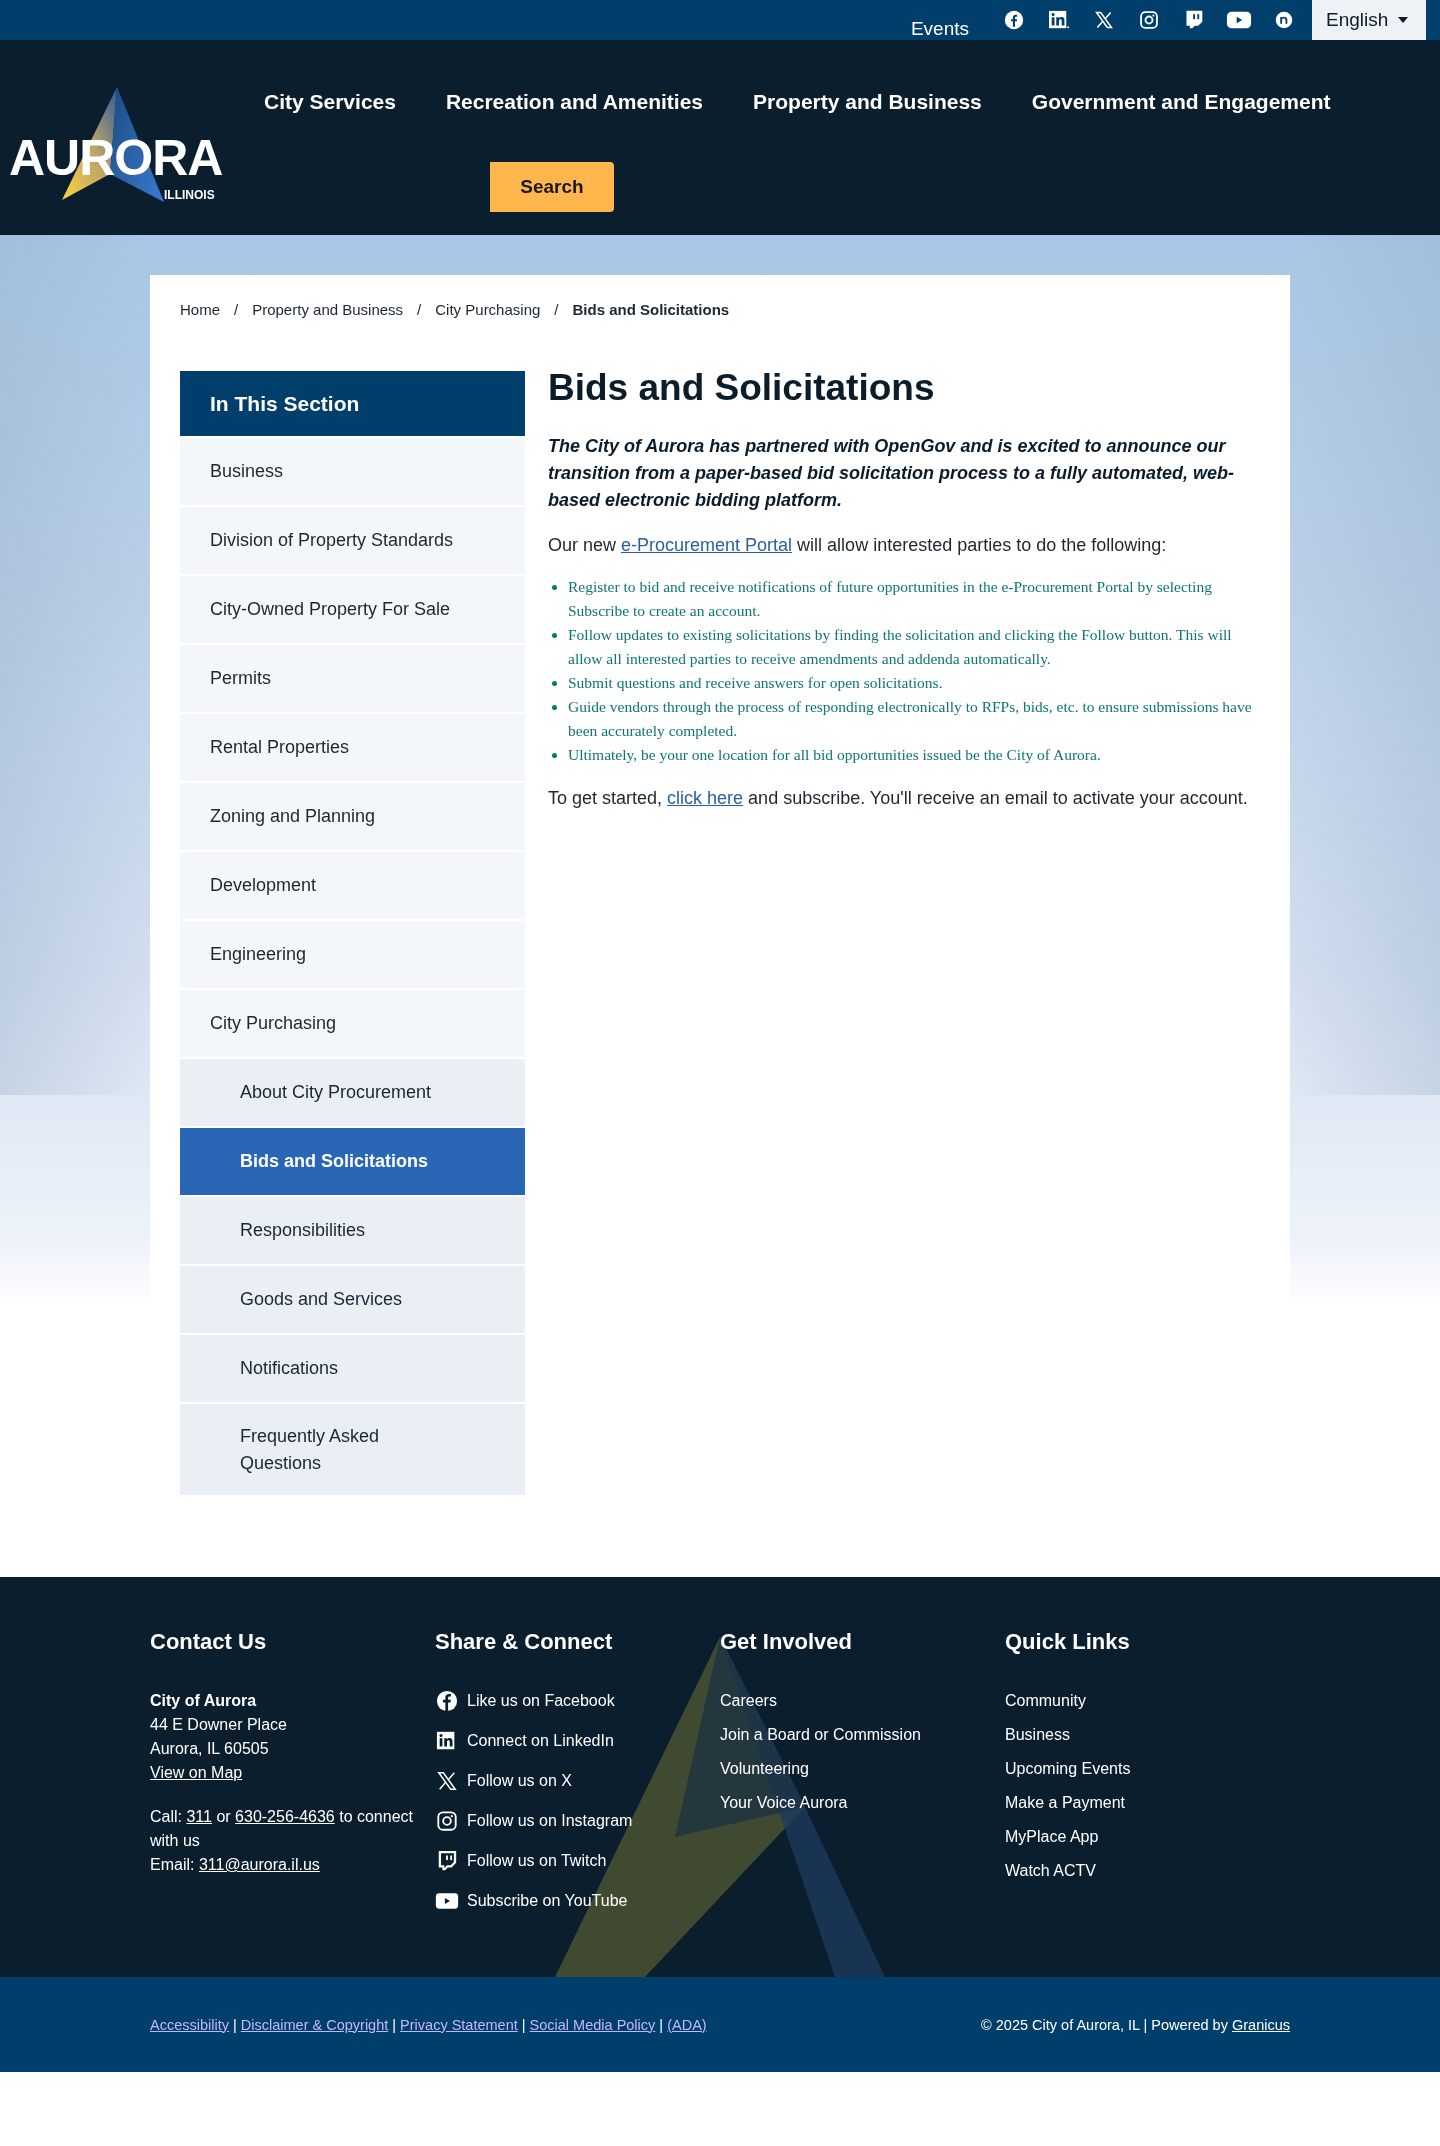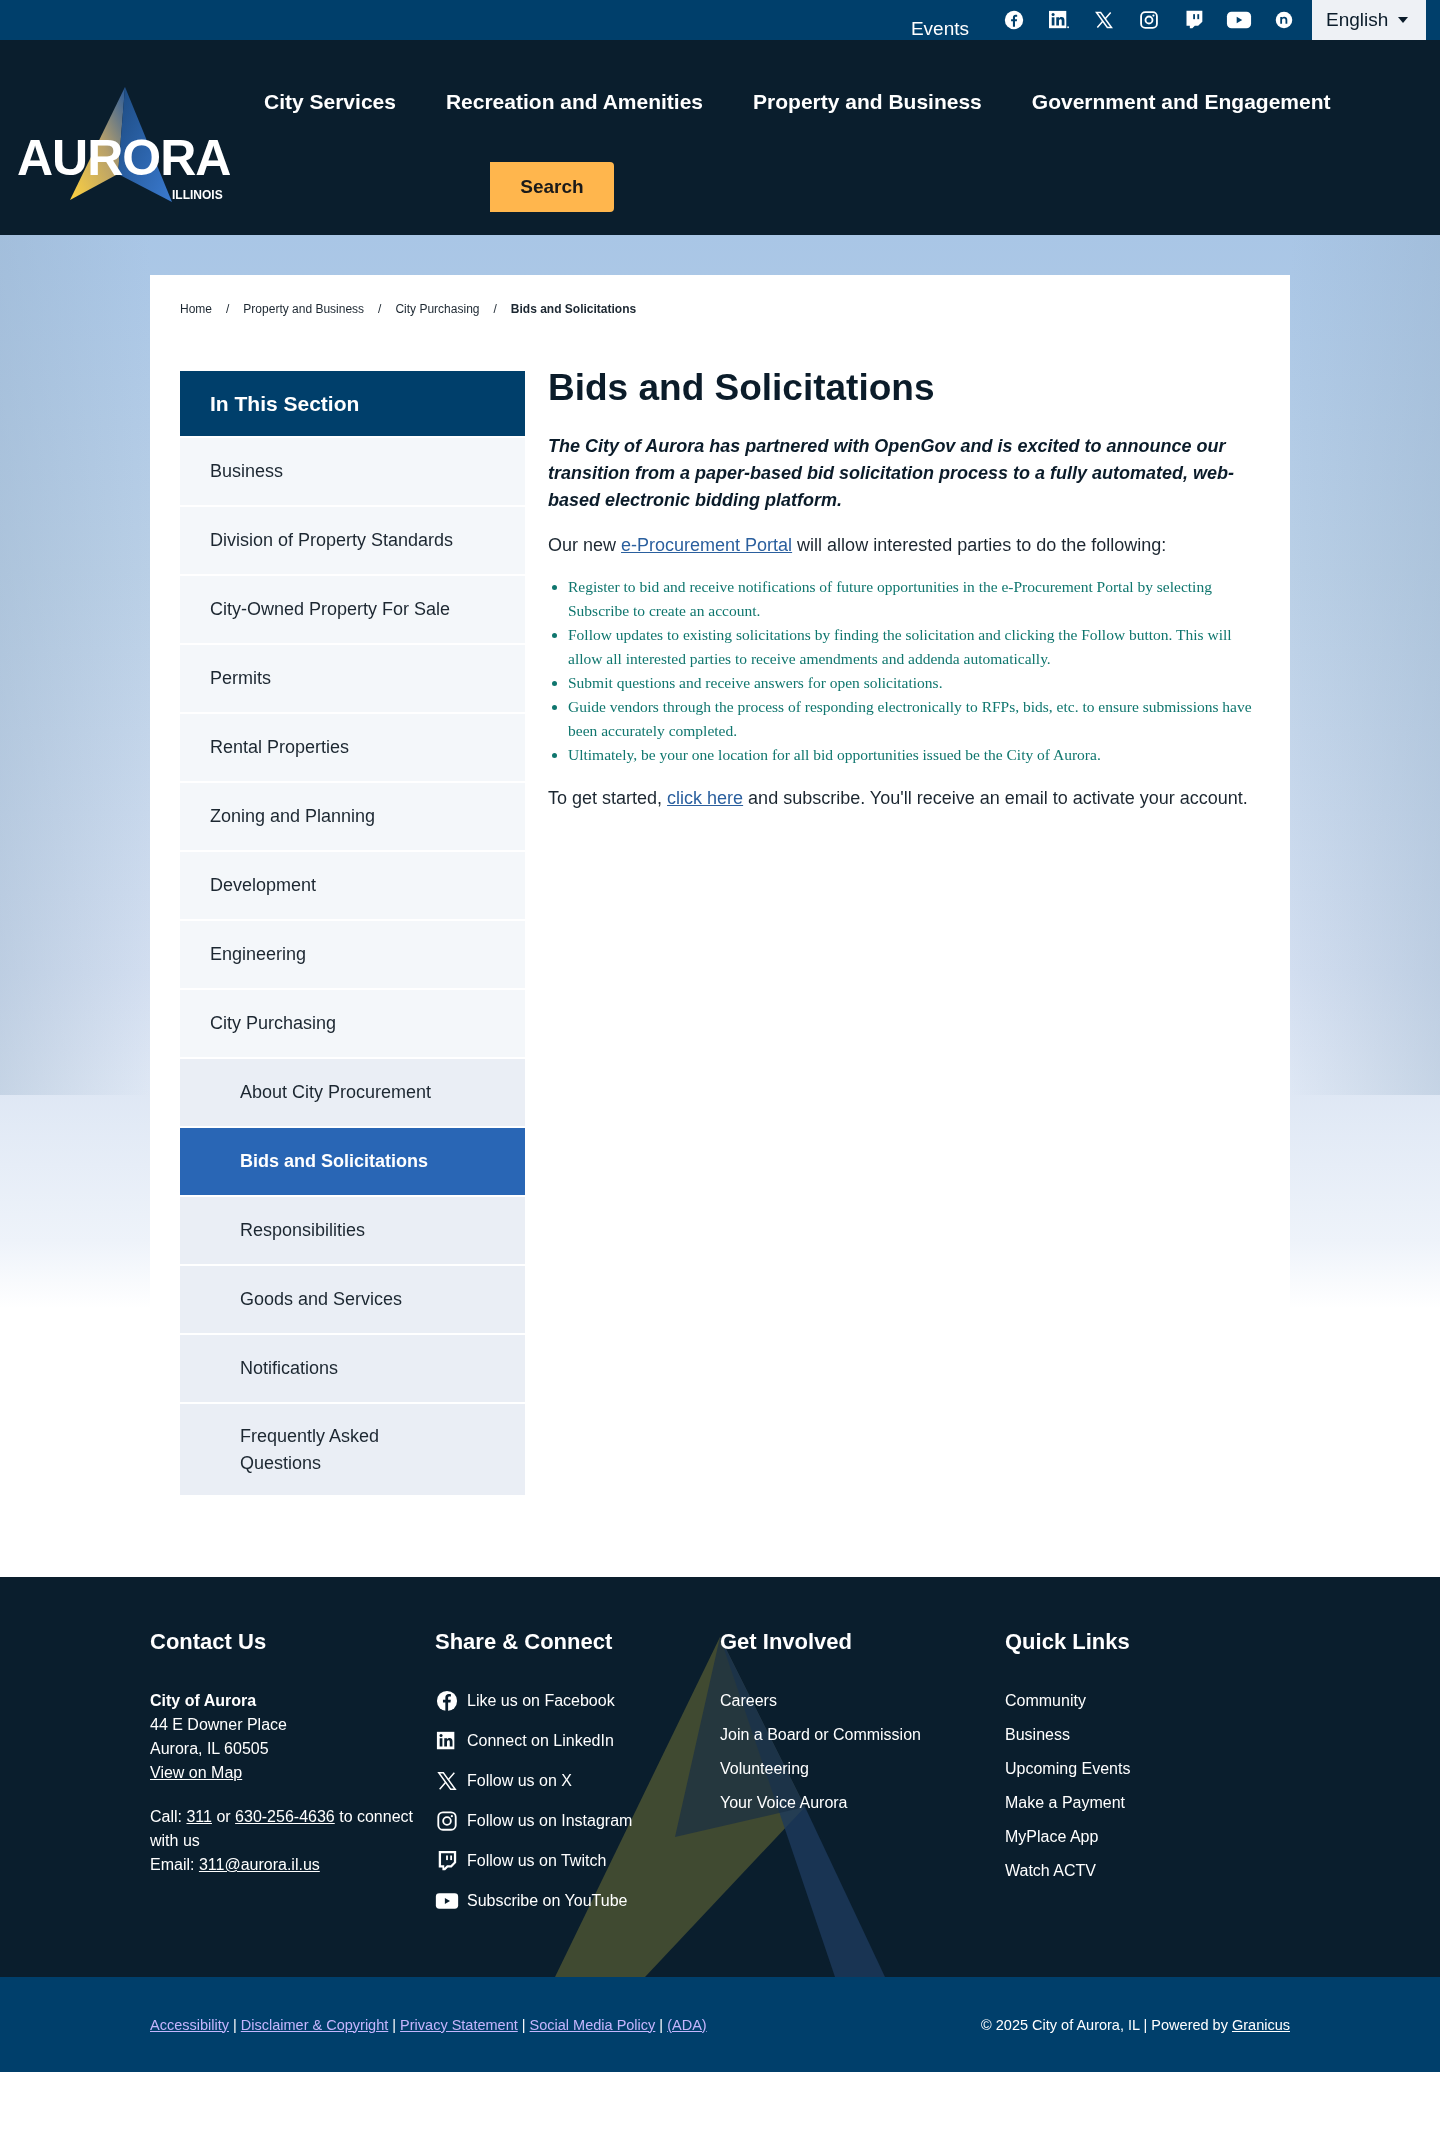--- a/index.html
+++ b/index.html
@@ -57,21 +57,21 @@
     }
 
     
     .header {
       height: 195px;
       background: #0a1e2d;
       position: relative;
     }
     .logo {
       position: absolute;
-      left: 14px;
+      left: 6px;
       top: 22px;
       width: 230px;
       height: 160px;
     }
     .mainnav {
       position: absolute;
       left: 264px;
       top: 50px;
       display: flex;
       gap: 50px;
@@ -134,21 +134,21 @@
     .card {
       position: relative;
       z-index: 1;
       width: 1140px;
       margin: 0 auto;
       background: #ffffff;
       padding: 22px 30px 0 30px;
       min-height: 1050px;
     }
     .breadcrumb {
-      font-size: 12px;
+      font-size: 15px;
       color: #1c2731;
       display: flex;
       gap: 12px;
       height: 24px;
       align-items: center;
     }
     .breadcrumb .sep { color: #1c2731; padding: 0 2px; }
     .breadcrumb .current { font-weight: bold; }
 
     .layout {

